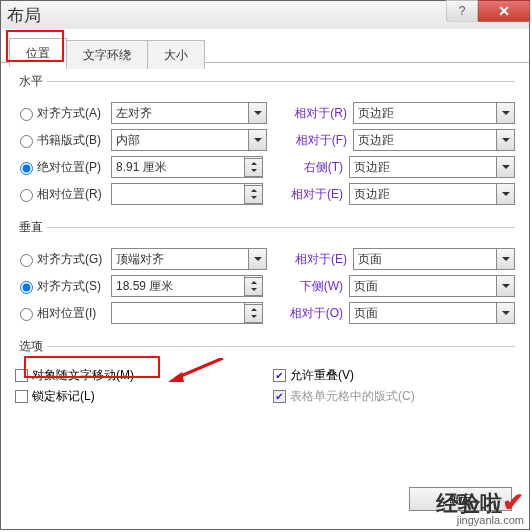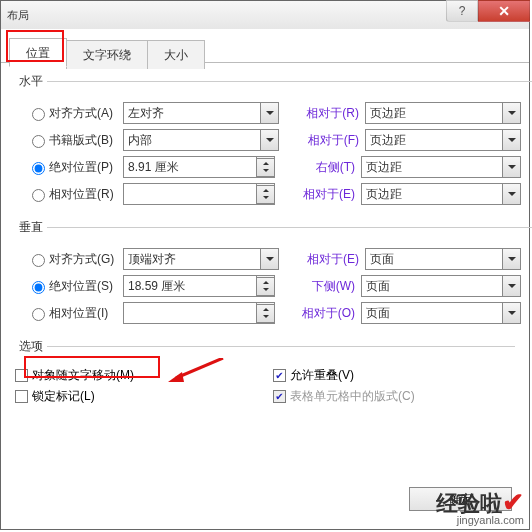--- a/index.html
+++ b/index.html
@@ -20,21 +20,21 @@
     background: #fff;
   }
   .titlebar {
     height: 28px;
     background: linear-gradient(#f7f7f7, #e6e6e6);
     display: flex;
     align-items: center;
     padding: 0 6px;
     position: relative;
   }
-  .titlebar .title { font-size: 11px; color: #333; flex:1; }
+  .titlebar .title { font-size: 17px; color: #333; flex:1; }
   .winbtns { position:absolute; right:-1px; top:-1px; display:flex; }
   .winbtn {
     width: 32px; height: 22px;
     display:flex; align-items:center; justify-content:center;
     border:1px solid rgba(0,0,0,0.15);
     background: linear-gradient(#f6f6f6,#dcdcdc);
     color:#555;
     font-size:12px;
   }
   .winbtn.help { border-radius: 0 0 0 3px;}
@@ -82,21 +82,21 @@
   fieldset {
     border:none;
     border-top:1px solid #ccc;
     margin:0 0 6px 0;
     padding: 8px 0 4px 0;
   }
   legend { padding: 0 4px; color:#333; }
   .row {
     display:flex;
     align-items:center;
-    margin: 3px 12px;
+    margin: 3px 0;
     height: 24px;
   }
   .radiolabel {
     display:flex; align-items:center;
     width: 96px;
     color:#333;
   }
   .radiolabel input { margin-right:4px; }
   .combo, .numbox {
     height: 22px;
@@ -322,21 +322,21 @@
         <span class="rel-label">相对于(E)</span>
         <div class="combo combo2">
           <span>页面</span>
           <div class="arrow"></div>
         </div>
       </div>
 
       <div class="row">
         <label class="radiolabel">
           <input type="radio" name="v" checked="" style="">
-          <span>绝对位置(S)</span>
+          <span>对齐方式(S)</span>
         </label>
         <div class="numbox">
           <span>18.59 厘米</span>
           <div class="spinner">
             <div class="sp-up"></div>
             <div class="sp-down"></div>
           </div>
         </div>
         <span class="rel-label">下侧(W)</span>
         <div class="combo combo2">

